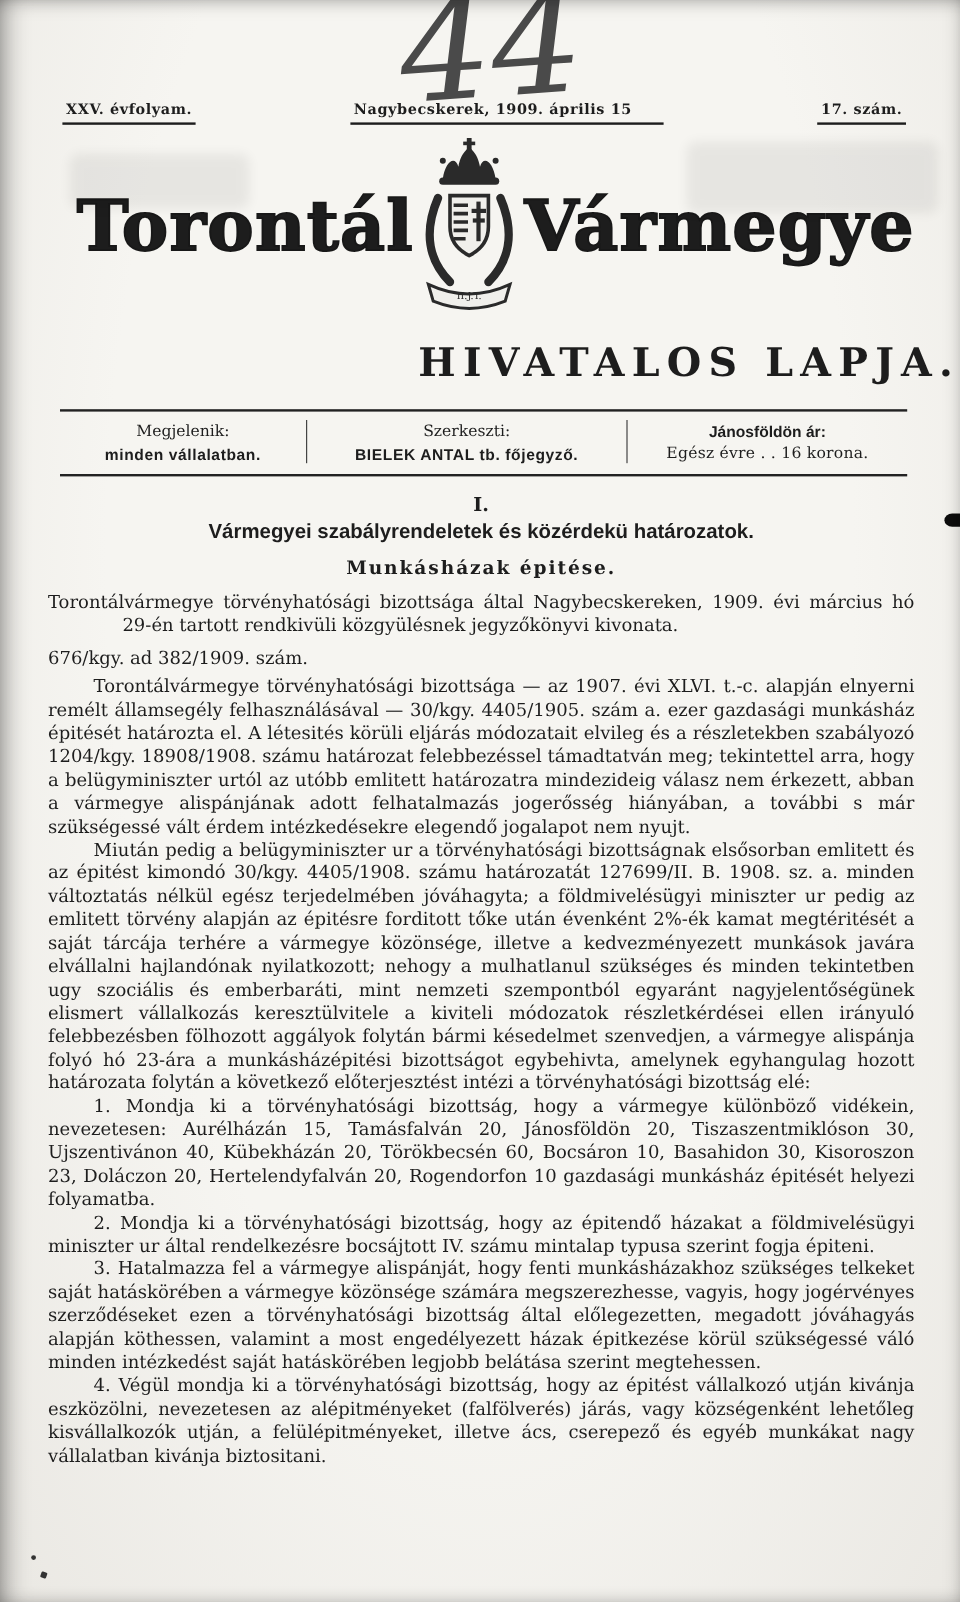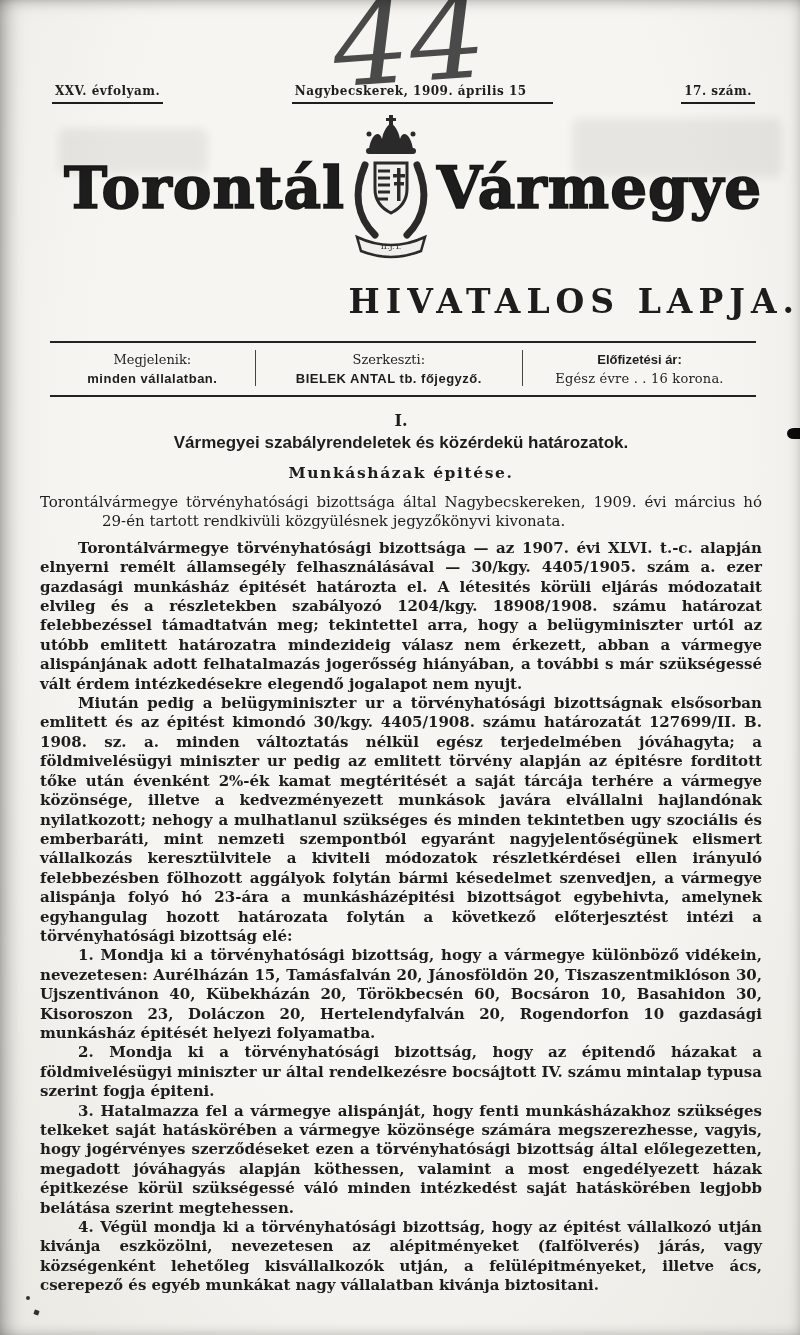--- a/index.html
+++ b/index.html
@@ -46,21 +46,21 @@
   .ib-3 .ib-value{ font-weight:normal; font-family:"DejaVu Serif", serif; letter-spacing:.2px; }
   
   .article{ margin:14px 38px 0 40px; }
   .sec-num{ text-align:center; font-size:16px; font-weight:bold; }
   .sec-title{ text-align:center; font-family:"Liberation Sans", sans-serif; font-size:17px;
     font-weight:bold; margin:3px 0 10px; }
   .art-title{ text-align:center; font-size:15.5px; font-weight:bold; letter-spacing:1.6px; margin-bottom:11px; }
   .article p{ font-size:15px; line-height:19.4px; text-align:justify; }
   p.intro{ padding-left:62px; text-indent:-62px; margin-bottom:7px; }
   p.ref{ margin-bottom:5px; text-align:left; }
-  p.bodyp{ text-indent:38px;font-weight:bold; }
+  p.bodyp{ text-indent:38px; }
   
   .ink-blot{ position:absolute; top:428px; right:0; width:13px; height:11px;
     background:#0c0c0c; border-radius:50% 0 0 50%; }
   .speck{ position:absolute; background:#333; }
   .sp1{ left:26px; top:1296px; width:4px; height:4px; border-radius:50%; }
   .sp2{ left:34px; top:1310px; width:5px; height:5px; border-radius:1px; transform:rotate(20deg); }
   .ghost{ position:absolute; pointer-events:none; filter:blur(5px); opacity:.06; background:#000; border-radius:8px; }
   .g1{ top:118px; right:18px; width:210px; height:60px; }
   .g2{ top:128px; left:58px; width:150px; height:46px; }
 </style>
@@ -107,30 +107,31 @@
   <div class="infobox">
     <div class="ib-col ib-1">
       <div class="ib-label">Megjelenik:</div>
       <div class="ib-value">minden vállalatban.</div>
     </div>
     <div class="ib-col ib-2">
       <div class="ib-label">Szerkeszti:</div>
       <div class="ib-value">BIELEK ANTAL tb. főjegyző.</div>
     </div>
     <div class="ib-col ib-3">
-      <div class="ib-label">Előfizetési ár:</div>
+      <div class="ib-label">Jánosföldön ár:</div>
       <div class="ib-value">Egész évre . . 16 korona.</div>
     </div>
   </div>
 
   <main class="article">
     <div class="sec-num">I.</div>
     <h1 class="sec-title">Vármegyei szabályrendeletek és közérdekü határozatok.</h1>
     <h2 class="art-title">Munkásházak épitése.</h2>
     <p class="intro">Torontálvármegye törvényhatósági bizottsága által Nagybecskereken, 1909. évi március hó 29-én tartott rendkivüli közgyülésnek jegyzőkönyvi kivonata.</p>
+    <p class="ref">676/kgy. ad 382/1909. szám.</p>
     <p class="bodyp">Torontálvármegye törvényhatósági bizottsága — az 1907. évi XLVI. t.-c. alapján elnyerni remélt államsegély felhasználásával — 30/kgy. 4405/1905. szám a. ezer gazdasági munkásház épitését határozta el. A létesités körüli eljárás módozatait elvileg és a részletekben szabályozó 1204/kgy. 18908/1908. számu határozat felebbezéssel támadtatván meg; tekintettel arra, hogy a belügyminiszter urtól az utóbb emlitett határozatra mindezideig válasz nem érkezett, abban a vármegye alispánjának adott felhatalmazás jogerősség hiányában, a további s már szükségessé vált érdem intézkedésekre elegendő jogalapot nem nyujt.</p>
     <p class="bodyp">Miután pedig a belügyminiszter ur a törvényhatósági bizottságnak elsősorban emlitett és az épitést kimondó 30/kgy. 4405/1908. számu határozatát 127699/II. B. 1908. sz. a. minden változtatás nélkül egész terjedelmében jóváhagyta; a földmivelésügyi miniszter ur pedig az emlitett törvény alapján az épitésre forditott tőke után évenként 2%-ék kamat megtéritését a saját tárcája terhére a vármegye közönsége, illetve a kedvezményezett munkások javára elvállalni hajlandónak nyilatkozott; nehogy a mulhatlanul szükséges és minden tekintetben ugy szociális és emberbaráti, mint nemzeti szempontból egyaránt nagyjelentőségünek elismert vállalkozás keresztülvitele a kiviteli módozatok részletkérdései ellen irányuló felebbezésben fölhozott aggályok folytán bármi késedelmet szenvedjen, a vármegye alispánja folyó hó 23-ára a munkásházépitési bizottságot egybehivta, amelynek egyhangulag hozott határozata folytán a következő előterjesztést intézi a törvényhatósági bizottság elé:</p>
     <p class="bodyp">1. Mondja ki a törvényhatósági bizottság, hogy a vármegye különböző vidékein, nevezetesen: Aurélházán 15, Tamásfalván 20, Jánosföldön 20, Tiszaszentmiklóson 30, Ujszentivánon 40, Kübekházán 20, Törökbecsén 60, Bocsáron 10, Basahidon 30, Kisoroszon 23, Doláczon 20, Hertelendyfalván 20, Rogendorfon 10 gazdasági munkásház épitését helyezi folyamatba.</p>
     <p class="bodyp">2. Mondja ki a törvényhatósági bizottság, hogy az épitendő házakat a földmivelésügyi miniszter ur által rendelkezésre bocsájtott IV. számu mintalap typusa szerint fogja épiteni.</p>
     <p class="bodyp">3. Hatalmazza fel a vármegye alispánját, hogy fenti munkásházakhoz szükséges telkeket saját hatáskörében a vármegye közönsége számára megszerezhesse, vagyis, hogy jogérvényes szerződéseket ezen a törvényhatósági bizottság által előlegezetten, megadott jóváhagyás alapján köthessen, valamint a most engedélyezett házak épitkezése körül szükségessé váló minden intézkedést saját hatáskörében legjobb belátása szerint megtehessen.</p>
     <p class="bodyp">4. Végül mondja ki a törvényhatósági bizottság, hogy az épitést vállalkozó utján kivánja eszközölni, nevezetesen az alépitményeket (falfölverés) járás, vagy községenként lehetőleg kisvállalkozók utján, a felülépitményeket, illetve ács, cserepező és egyéb munkákat nagy vállalatban kivánja biztositani.</p>
   </main>
 
   <div class="ink-blot"></div>
   <div class="speck sp1"></div>

